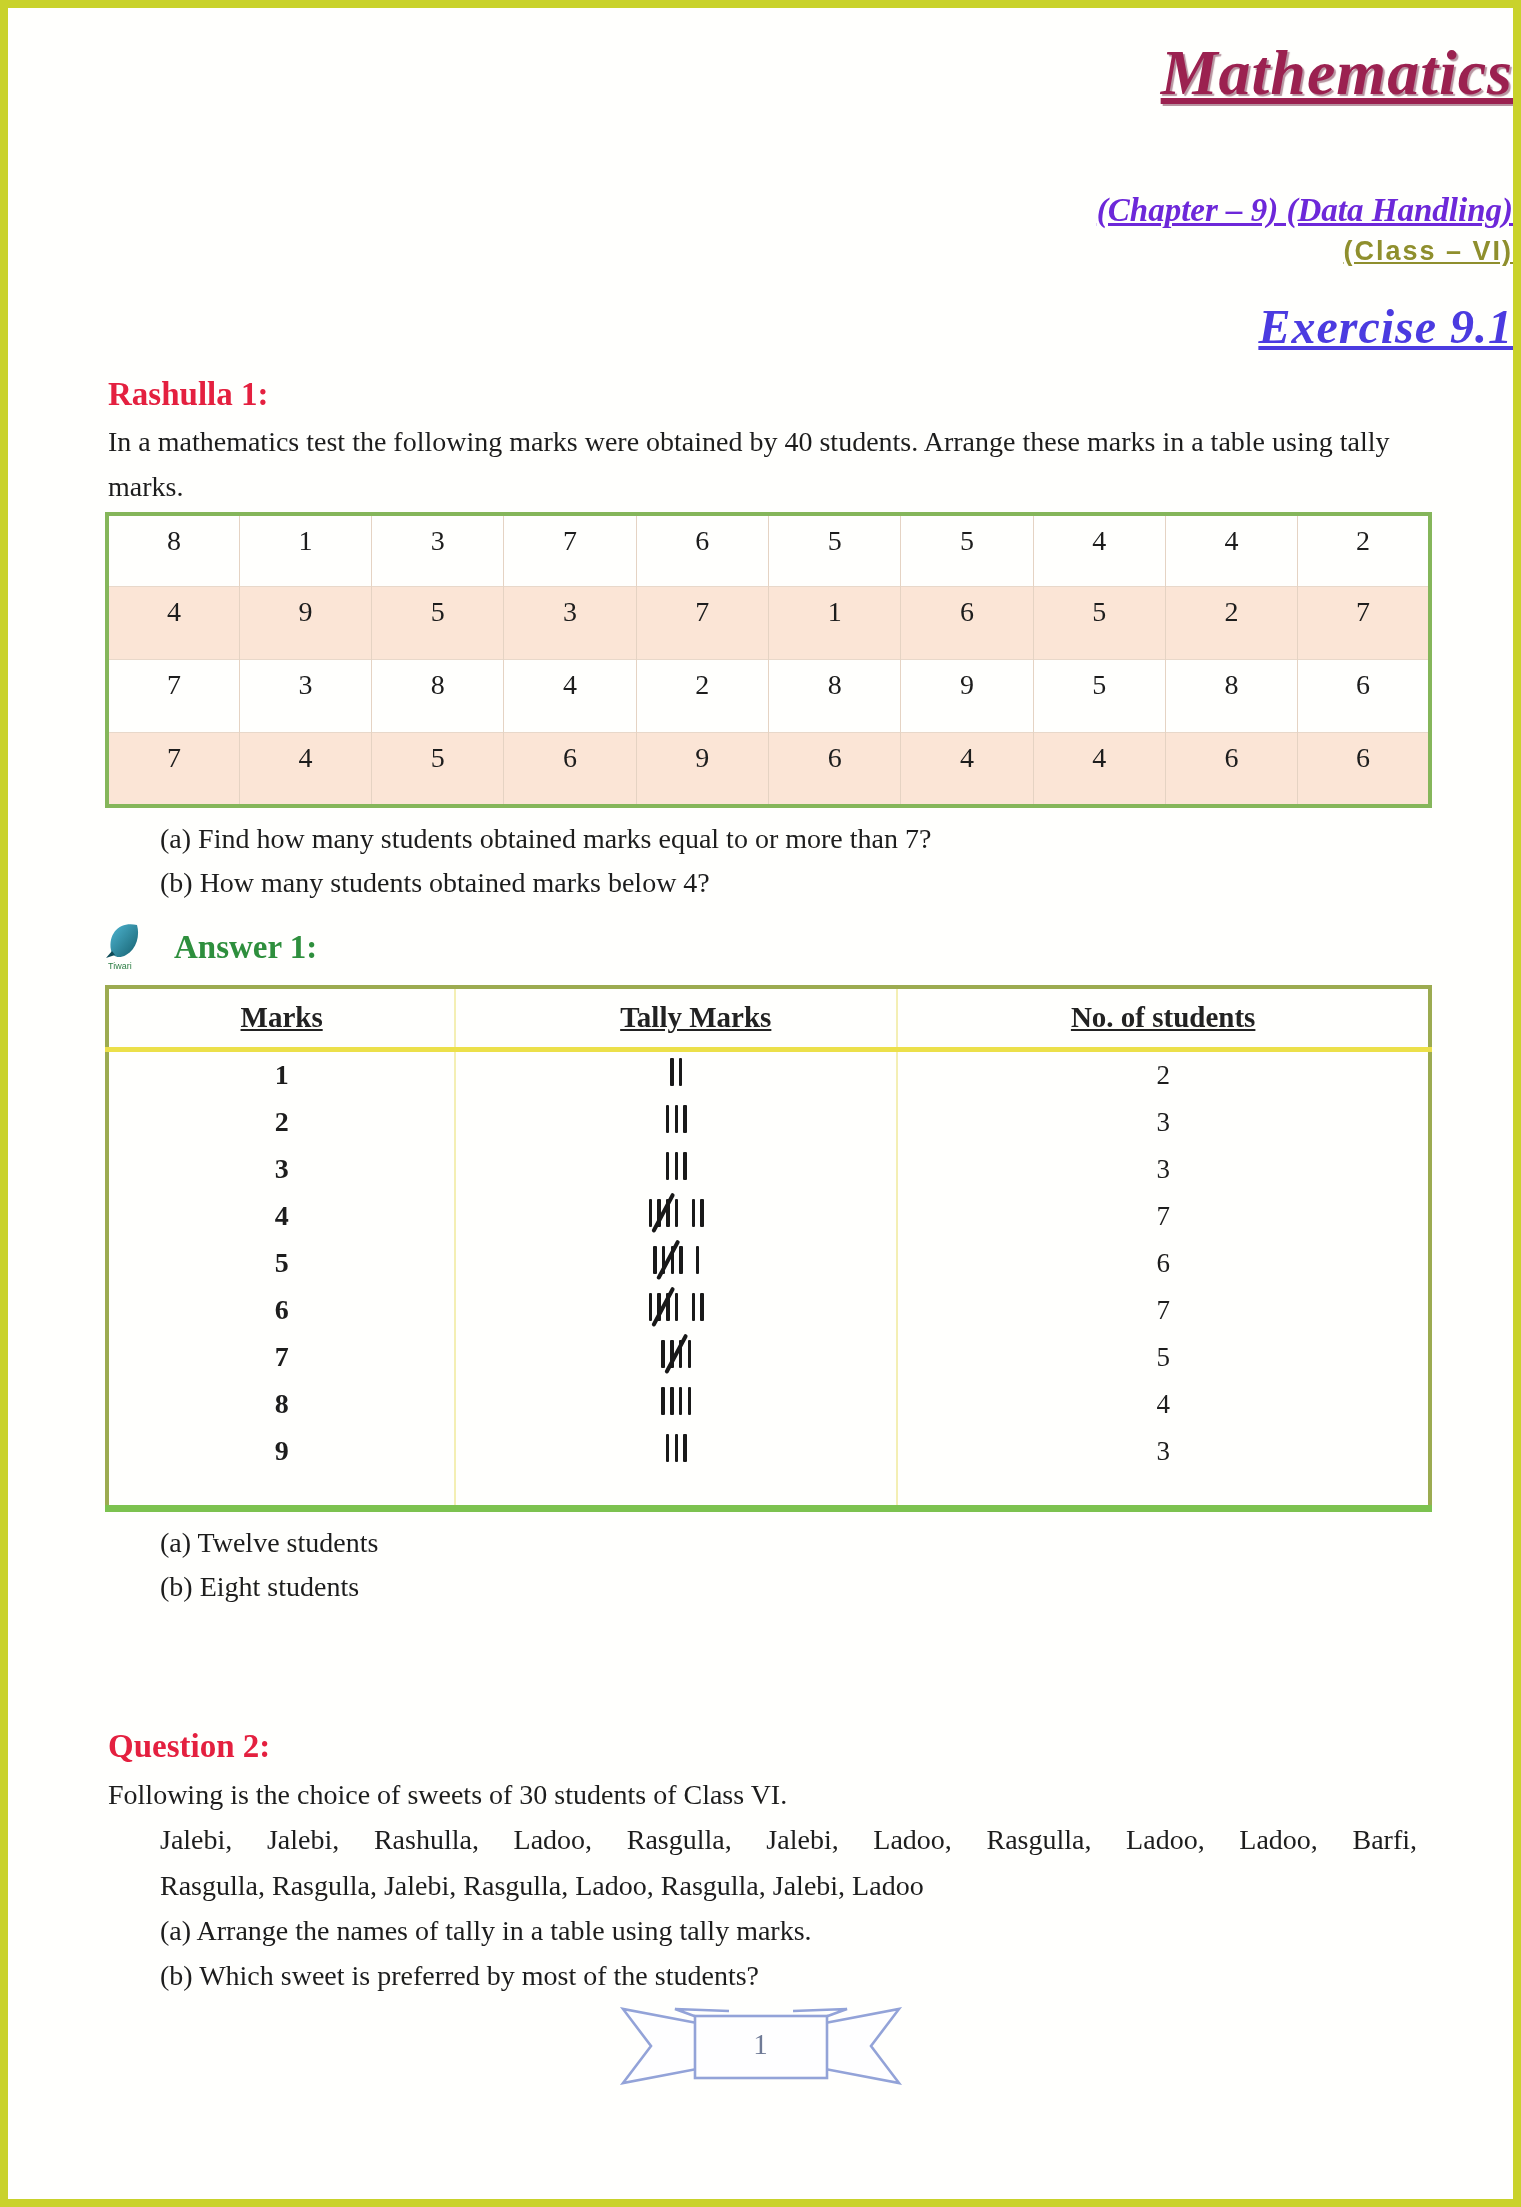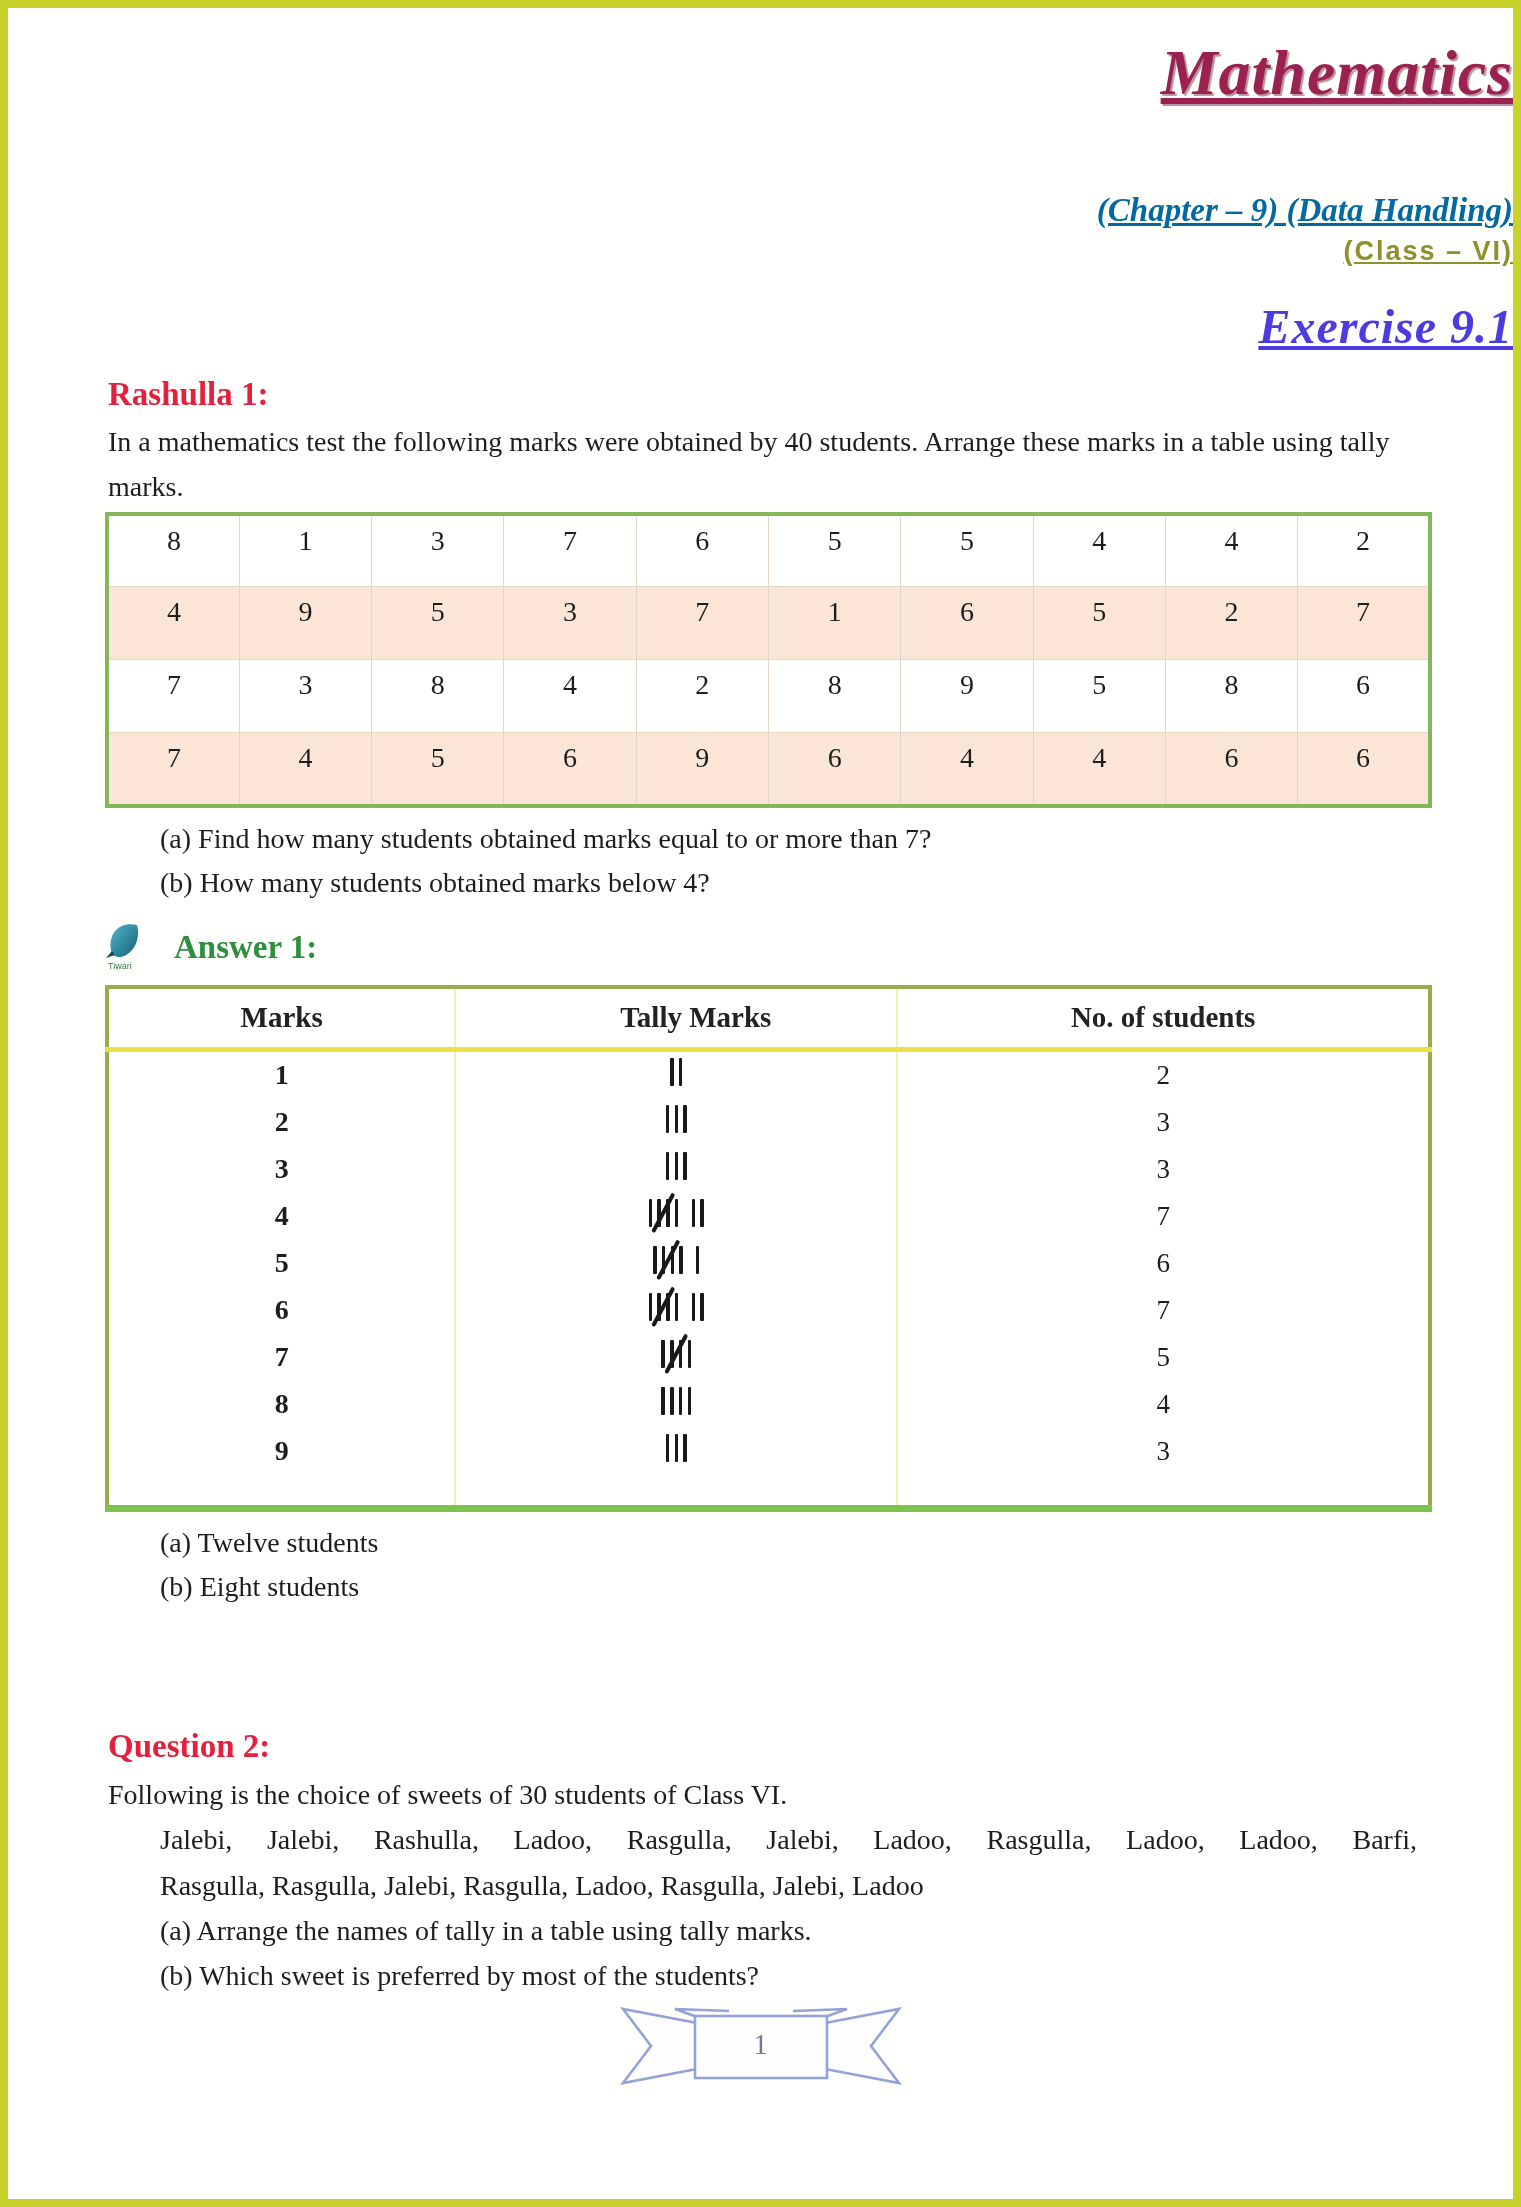--- a/index.html
+++ b/index.html
@@ -19,21 +19,21 @@
     font-size:64px;line-height:1.1;
     font-weight:bold;font-style:italic;
     color:#9b2150;
     text-shadow:2px 2px 1px rgba(96,18,46,.45);
     letter-spacing:1px;
   }
   .chapter-line{
     margin-top:84px;
     font-size:33px;line-height:1.15;
     font-weight:bold;font-style:italic;
-    color:#0369a1;
+    color:#6d28d9;
   }
   .class-line{
     margin-top:6px;
     font-size:27px;line-height:1.15;
     font-weight:bold;
     font-family:"Liberation Sans", sans-serif;
     color:#8f8f2d;
     letter-spacing:2px;
   }
   .exercise-line{
@@ -99,20 +99,21 @@
   }
   .answer-table th{
     height:56px;
     font-size:29px;
     font-weight:bold;
     text-align:center;
     vertical-align:middle;
     border-bottom:5px solid #ece049;
     border-right:2px solid #f4efb4;
     color:#222;
+    text-decoration:underline;
   }
   .answer-table th:last-child{border-right:2px solid #f4efb4;}
   .answer-table td{
     height:45px;
     text-align:center;
     vertical-align:middle;
     font-size:27px;
     border-right:2px solid #f4efb4;
   }
   .answer-table .col-marks{width:27%;}

